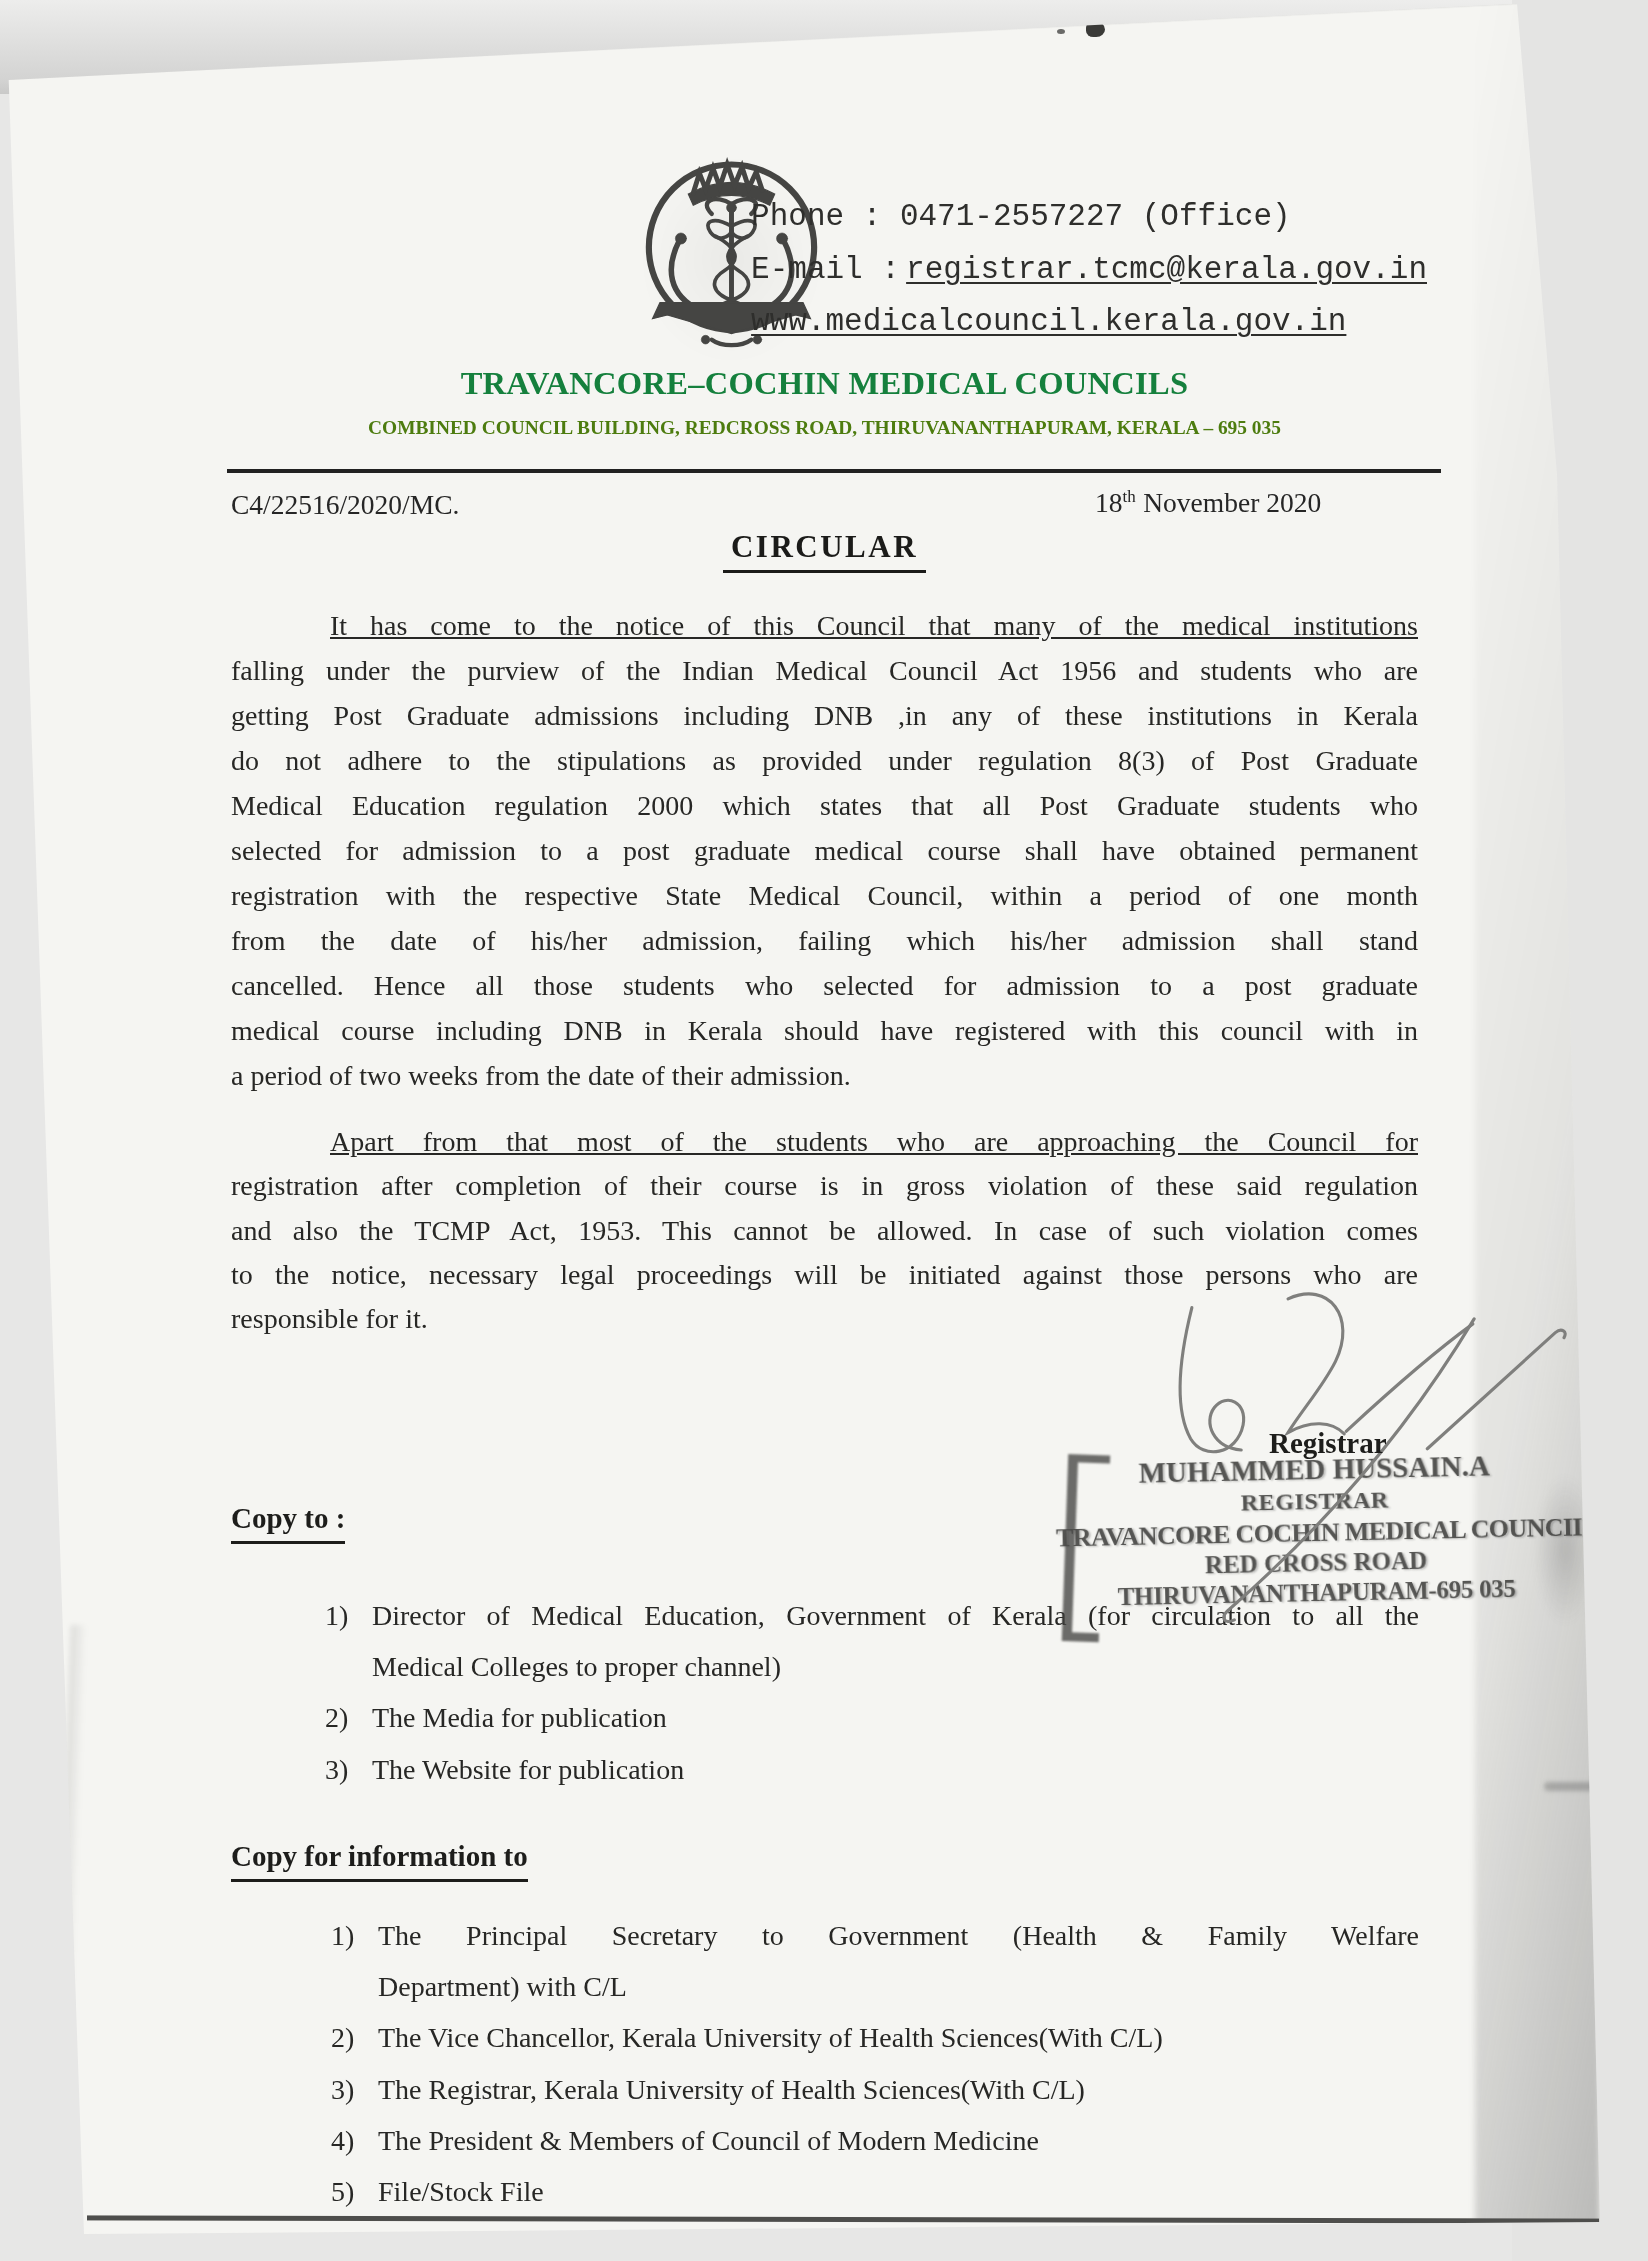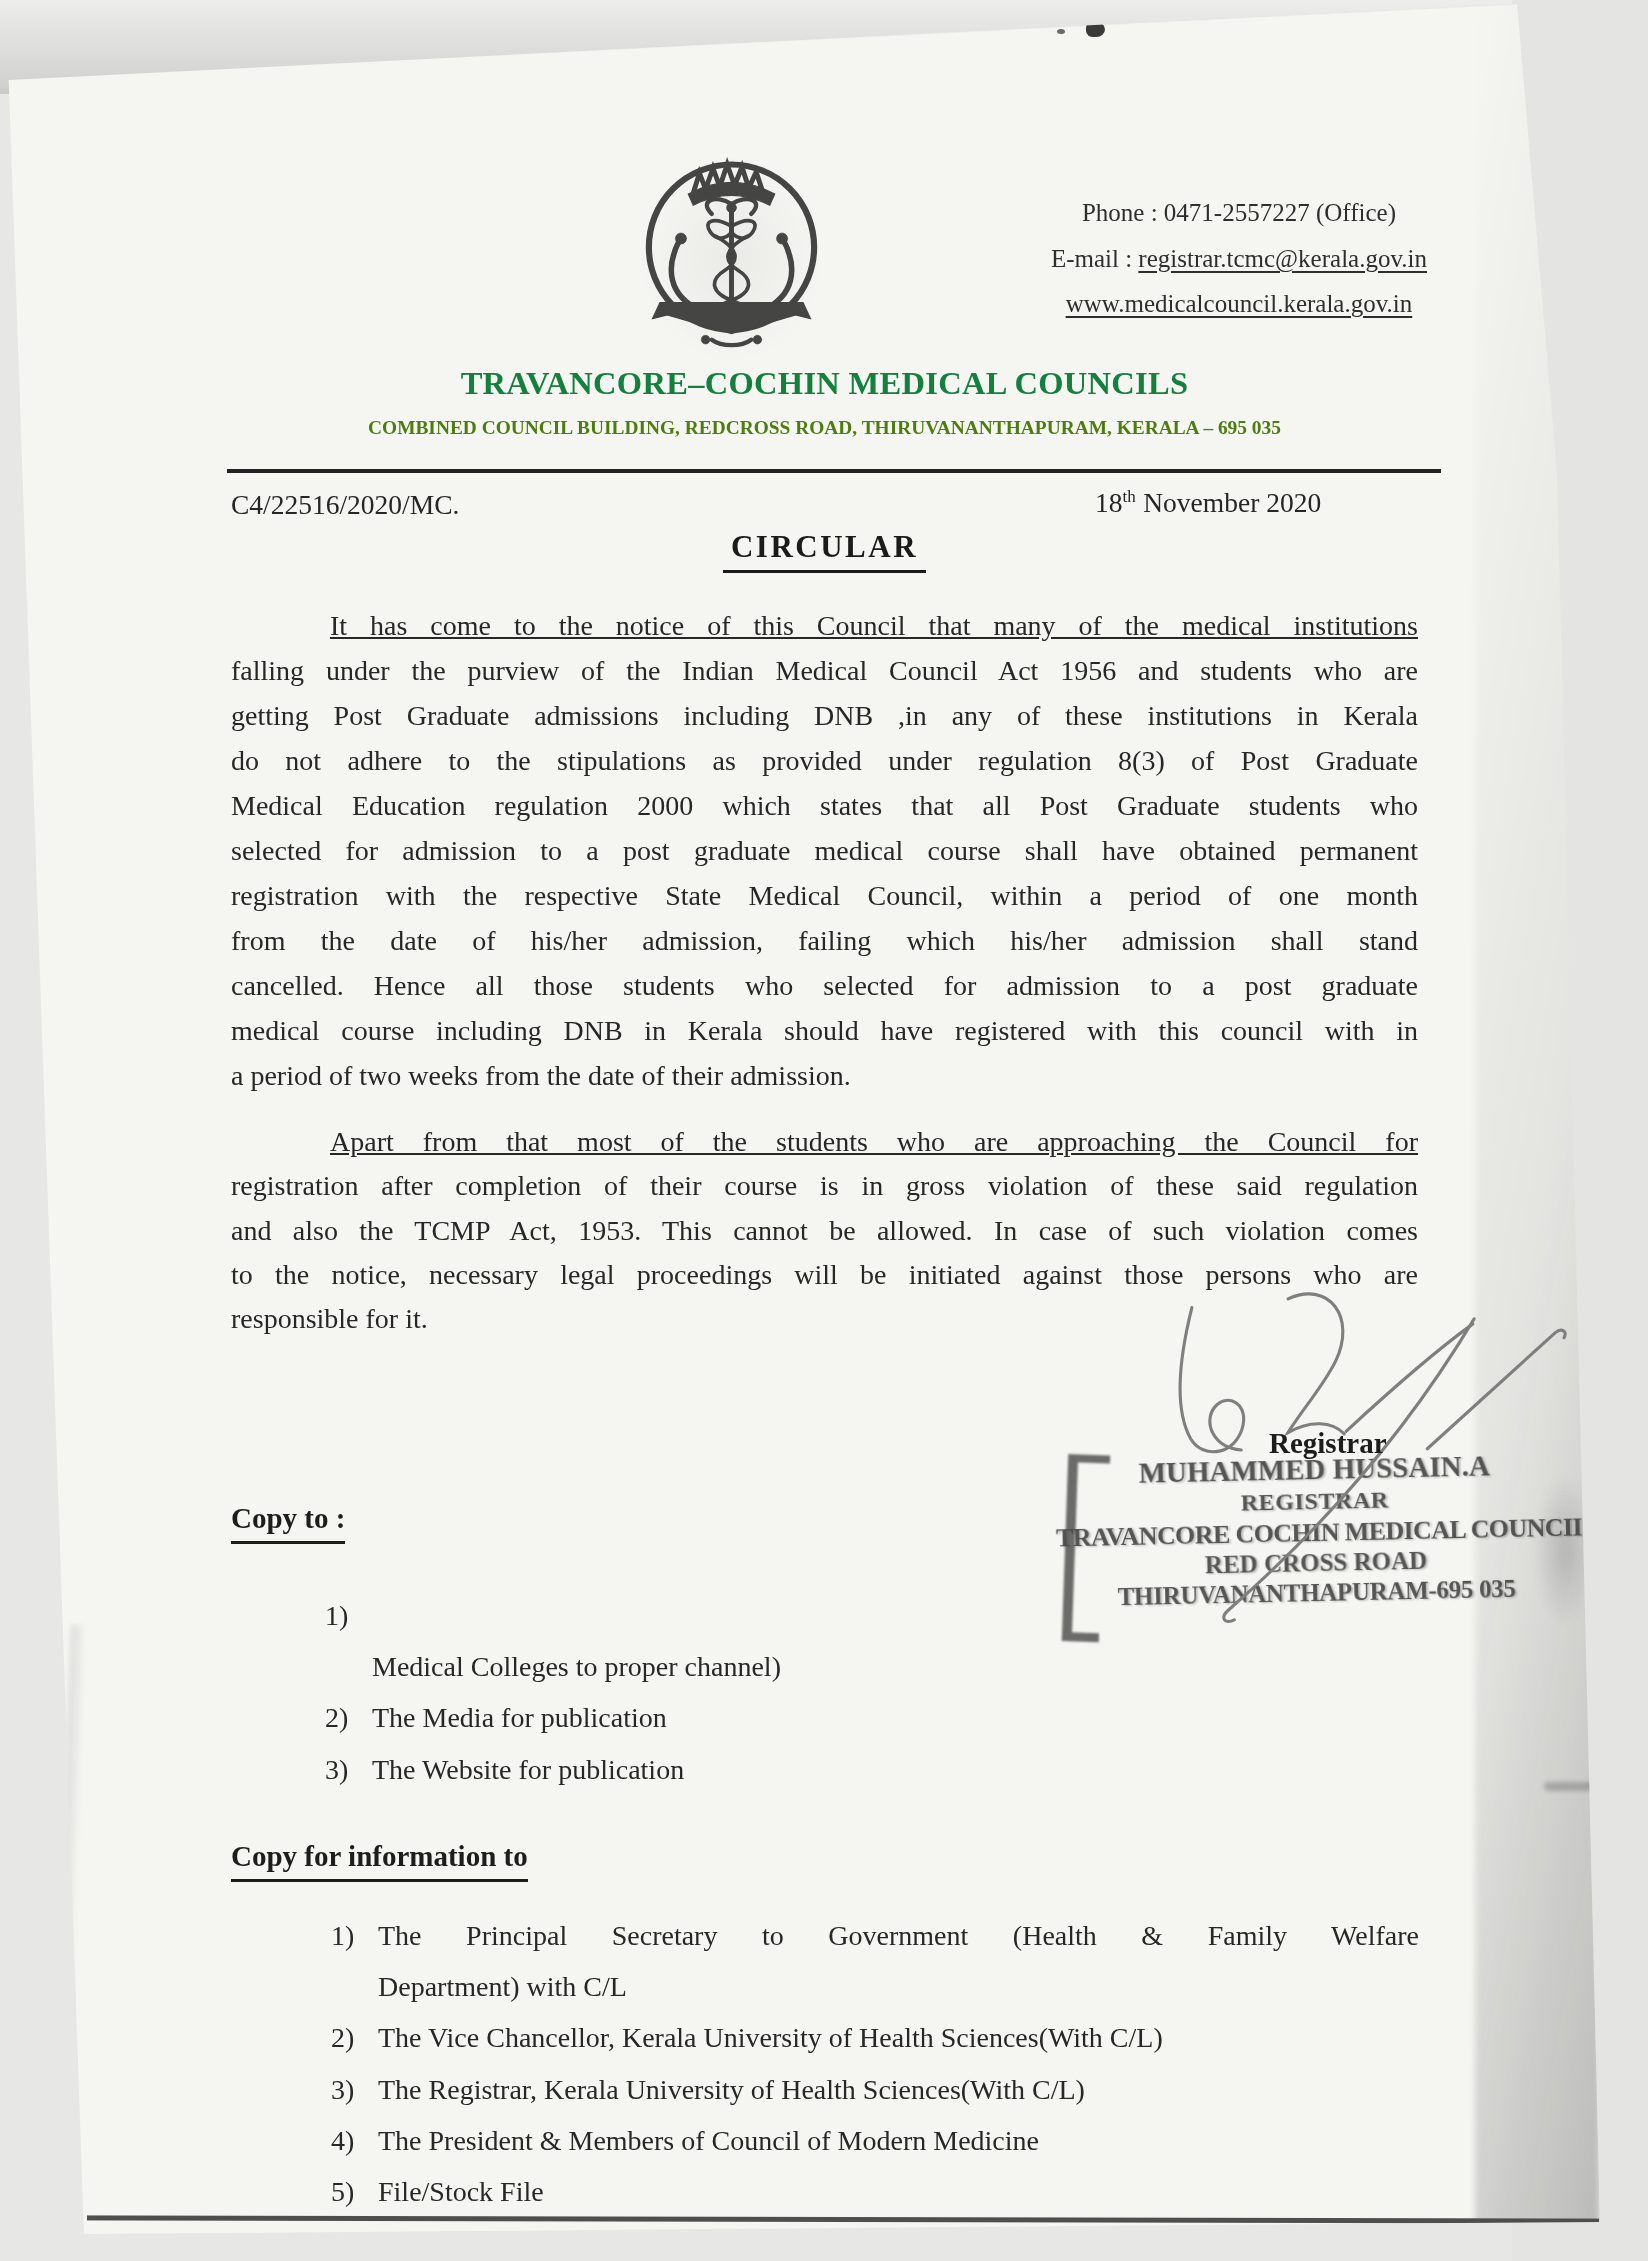--- a/index.html
+++ b/index.html
@@ -36,22 +36,22 @@
     background:#6a6a68;border-radius:50%;filter:blur(0.6px);}
   .smudge-a{position:absolute;left:1534px;top:1475px;width:62px;height:150px;
     background:radial-gradient(closest-side,rgba(70,70,68,.22),rgba(70,70,68,0));filter:blur(3.7px);}
   .smudge-b{position:absolute;left:1544px;top:1782px;width:56px;height:8.7px;
     background:rgba(90,90,88,.35);border-radius:5px;filter:blur(1.9px);}
 
   .logo{position:absolute;left:639px;top:154px;width:185px;height:211px;
     background:radial-gradient(closest-side,rgba(0,0,0,0.045),rgba(0,0,0,0));}
   .logo svg{width:100%;height:100%;opacity:.88;}
 
-  .contact{position:absolute;right:222px;top:199px;text-align:center;
-    font-family:Liberation Serif, serif;font-size:25px;color:#2e2e2c;}
+  .contact{position:absolute;right:222px;top:199px;text-align:left;
+    font-family:Liberation Mono, monospace;font-size:31px;color:#2e2e2c;}
   .contact .cline{position:relative;margin-bottom:17.5px;white-space:nowrap;}
   .contact .ul{text-decoration:underline;text-decoration-thickness:1.6px;text-underline-offset:4.4px;}
   .contact .lbl{margin-right:6.2px;}
 
   .org-name{position:absolute;left:231px;top:365px;width:1187px;text-align:center;
     font-size:32.5px;font-weight:bold;letter-spacing:0.3px;color:#15803d;white-space:nowrap;}
   .org-addr{position:absolute;left:212px;top:417px;width:1225px;text-align:center;
     font-size:19.4px;font-weight:bold;color:#4d7c0f;white-space:nowrap;}
   .rule{position:absolute;left:227px;top:469px;width:1214px;height:3.7px;background:#212121;}
 
@@ -198,20 +198,21 @@
       <div class="st2">REGISTRAR</div>
       <div class="st3">TRAVANCORE COCHIN MEDICAL COUNCII</div>
       <div class="st4">RED CROSS ROAD</div>
       <div class="st5">THIRUVANANTHAPURAM-695 035</div>
     </div>
     <div class="stamp-bracket"></div>
 
     <div class="sec-head" style="top:1502px">Copy to :</div>
 
     <div class="lnum" style="left:325px;top:1600px">1)</div>
+    <div class="ltext lw j" style="top:1600px">Director of Medical Education, Government of Kerala (for circulation to all the</div>
     <div class="ltext lw last" style="top:1651px">Medical Colleges to proper channel)</div>
     <div class="lnum" style="left:325px;top:1702px">2)</div>
     <div class="ltext lw last" style="top:1702px">The Media for publication</div>
     <div class="lnum" style="left:325px;top:1754px">3)</div>
     <div class="ltext lw last" style="top:1754px">The Website for publication</div>
 
     <div class="sec-head" style="top:1840px">Copy for information to</div>
 
     <div class="lnum" style="left:331px;top:1920px">1)</div>
     <div class="ltext lw2 j" style="top:1920px">The Principal Secretary to Government (Health &amp; Family Welfare</div>

